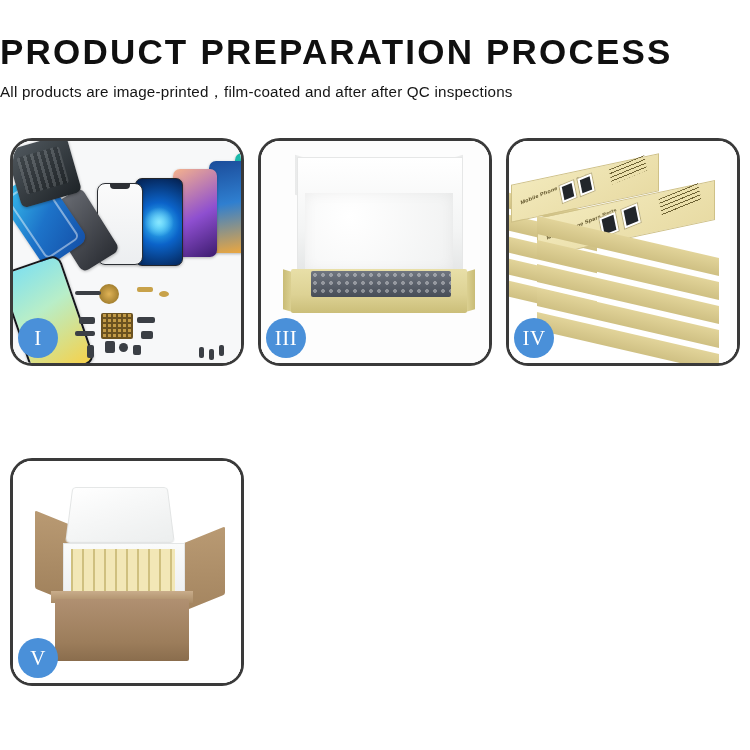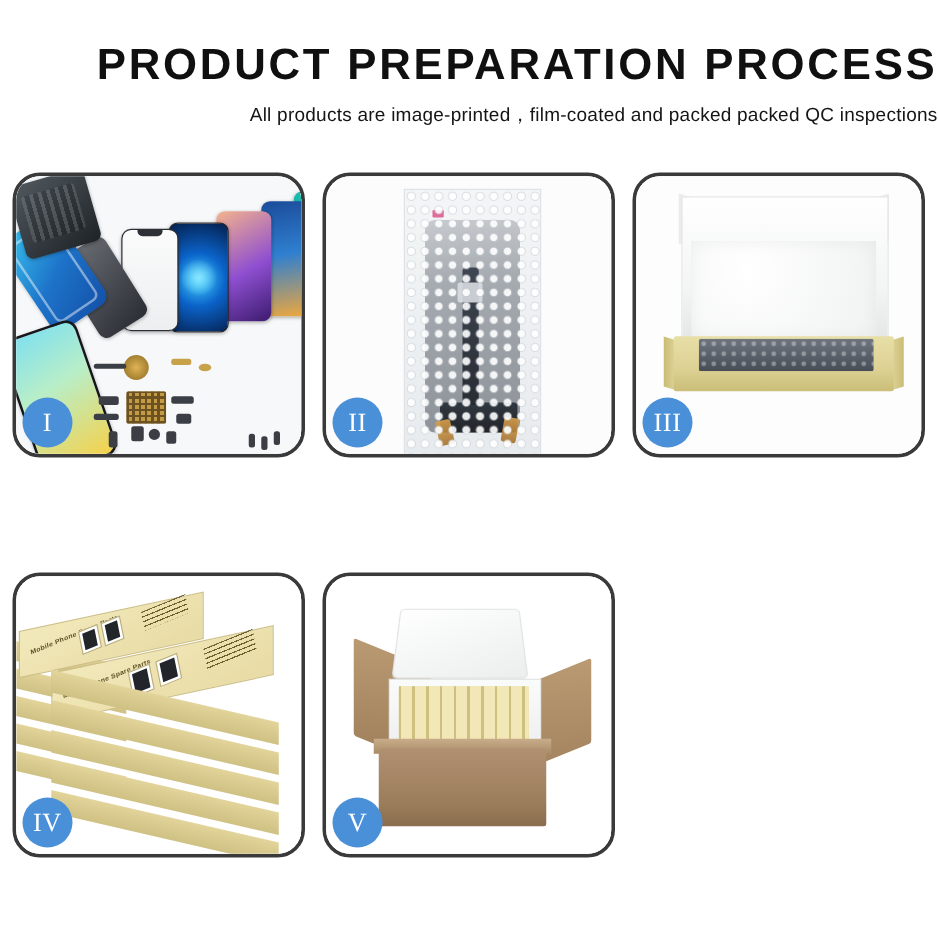--- a/index.html
+++ b/index.html
@@ -6,21 +6,21 @@
   body{
     width:750px;height:750px;
     background:#ffffff;
     font-family:"Liberation Sans", sans-serif;
     overflow:hidden;
     position:relative;
   }
   .page{width:750px;height:750px;position:relative;}
 
   
-  .header{padding-top:34px;text-align:right;}
+  .header{padding-top:34px;text-align:left;}
   .title{
     font-family:"Liberation Sans", sans-serif;
     font-size:35px;
     font-weight:700;
     letter-spacing:2.2px;
     color:#101010;
     line-height:1;
     white-space:nowrap;
   }
   .subtitle{
@@ -338,21 +338,21 @@
     background:rgba(120,96,66,.32);
   }
 </style>
 </head>
 <body>
 
 <div class="page">
 
   <div class="header">
     <div class="title">PRODUCT PREPARATION PROCESS</div>
-    <div class="subtitle">All products are image-printed，film-coated and packed packed QC inspections</div>
+    <div class="subtitle">All products are image-printed，film-coated and after after QC inspections</div>
   </div>
 
   <div class="grid">
 
     <div class="panel">
       <div class="panel-inner">
         <div class="scene">
           <div class="p1-bg"></div>
           <div class="ph p1-teal"></div>
           <div class="ph p1-orange"></div>
@@ -377,38 +377,20 @@
           <div class="dot" style="left:74px;top:204px;width:7px;height:13px;"></div>
           <div class="dot" style="left:120px;top:204px;width:8px;height:10px;"></div>
           <div class="dot" style="left:186px;top:206px;width:5px;height:11px;"></div>
           <div class="dot" style="left:196px;top:208px;width:5px;height:11px;"></div>
           <div class="dot" style="left:206px;top:204px;width:5px;height:11px;"></div>
         </div>
       </div>
       <div class="badge">I</div>
     </div>
 
-    <div class="panel">
-      <div class="panel-inner">
-        <div class="scene">
-          <div class="p2-bg"></div>
-          <div class="p2-bag">
-            <div class="p2-lcd"></div>
-            <div class="p2-flex"></div>
-            <div class="p2-ic"></div>
-            <div class="p2-conn"></div>
-            <div class="p2-gold1"></div>
-            <div class="p2-gold2"></div>
-            <div class="p2-pink"></div>
-            <div class="p2-bubbles"></div>
-          </div>
-        </div>
-      </div>
-      <div class="badge">II</div>
-    </div>
 
     <div class="panel">
       <div class="panel-inner">
         <div class="scene">
           <div class="p3-bg"></div>
           <div class="p3-lidflapL"></div>
           <div class="p3-lidflapR"></div>
           <div class="p3-lid"></div>
           <div class="p3-foam"></div>
           <div class="p3-trayleft"></div>

